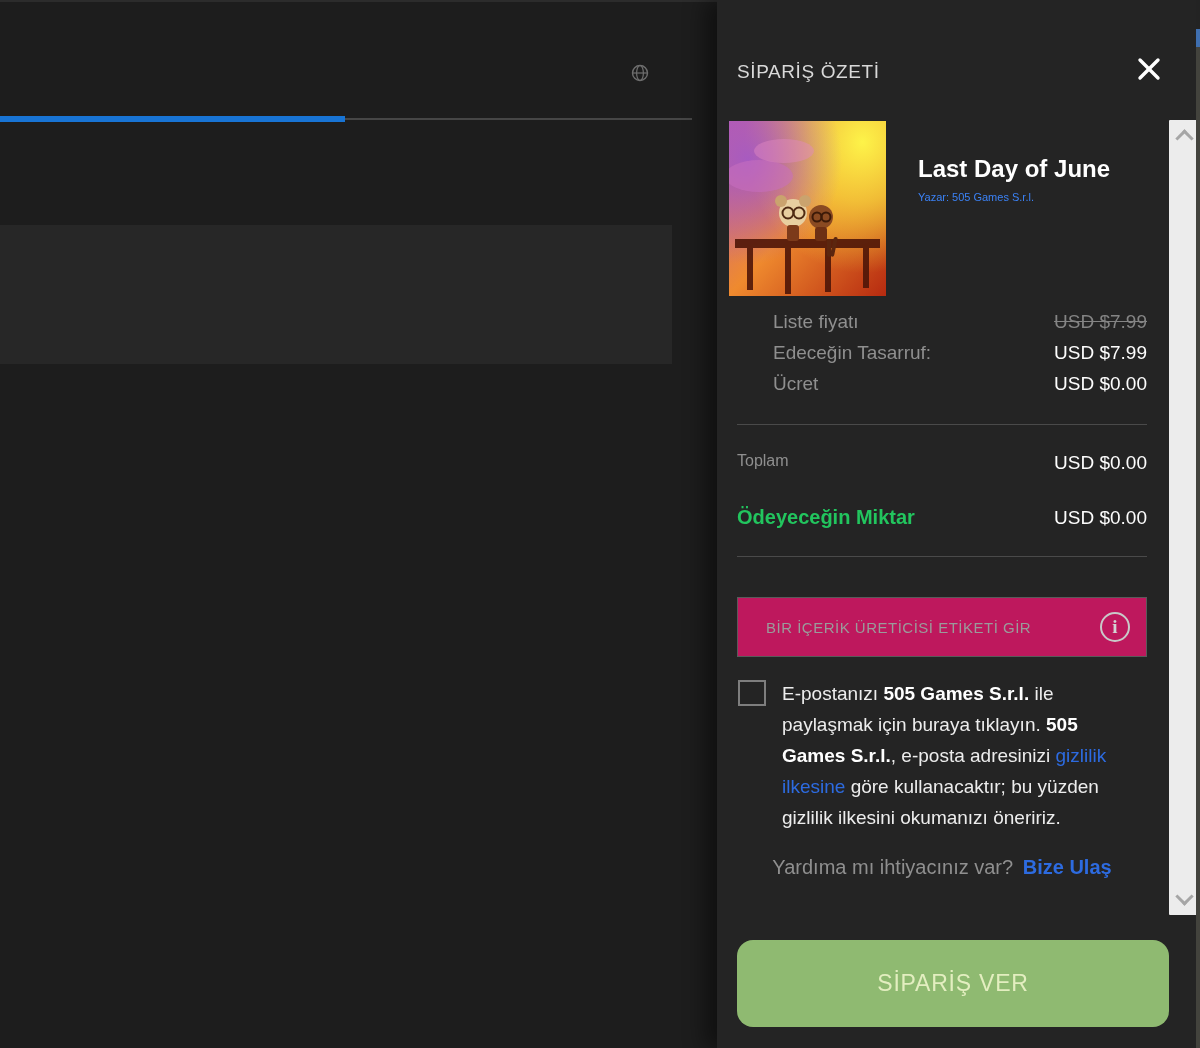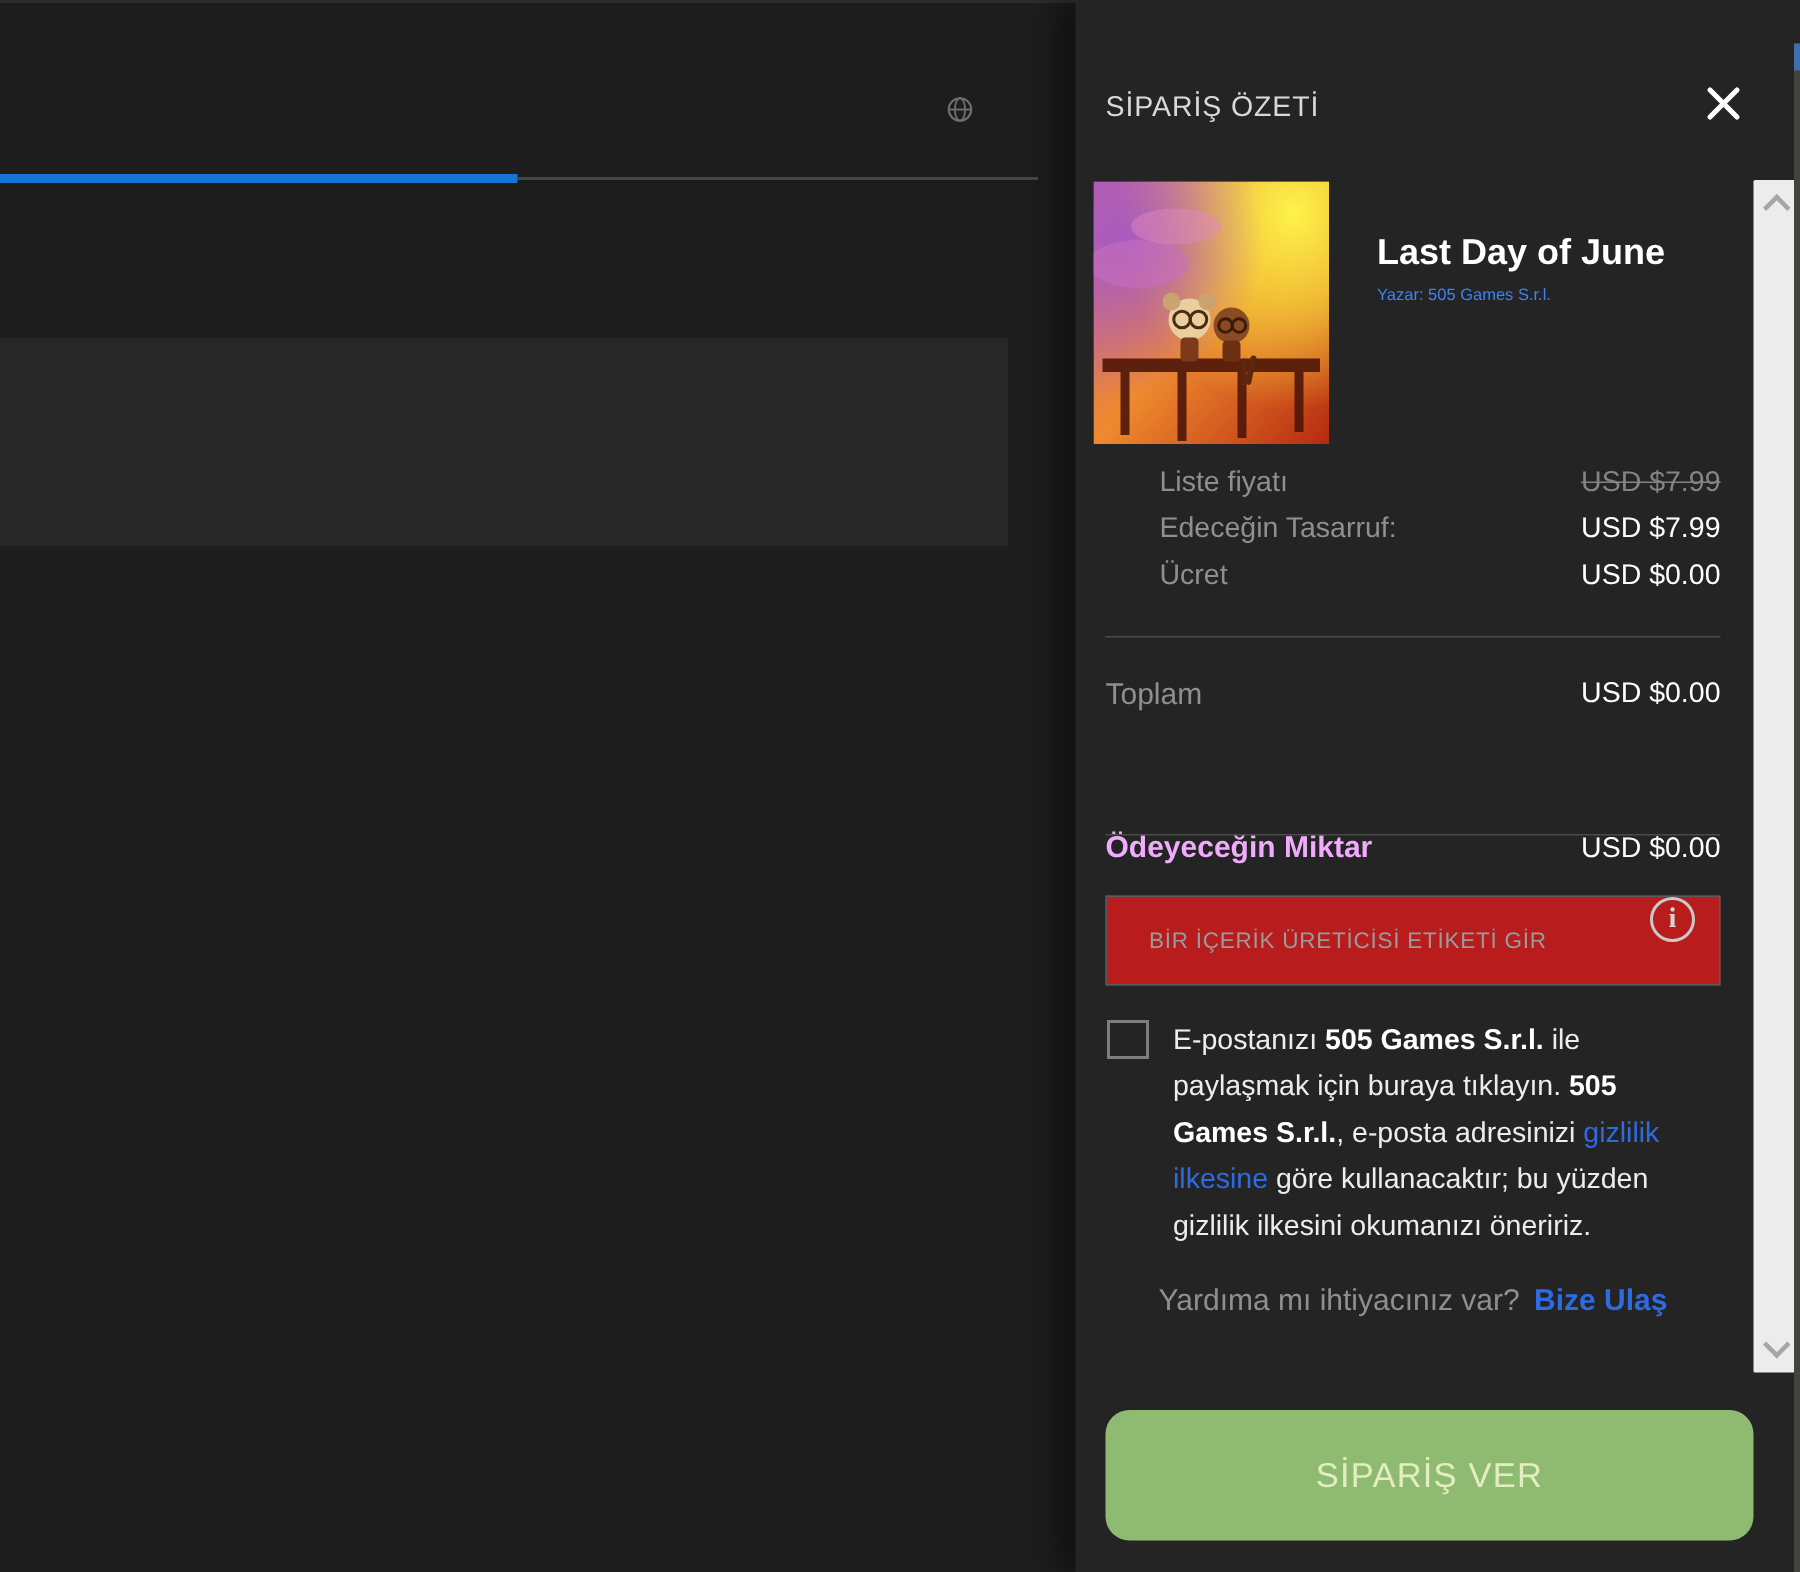--- a/index.html
+++ b/index.html
@@ -26,27 +26,27 @@
   .price-rows{position:absolute;left:20px;top:311px;width:410px;}
   .p-row{display:flex;justify-content:space-between;align-items:baseline;height:31px;font-size:19px;margin-left:36px;}
   .p-label{color:#8f8f8f;}
   .p-value{color:#fdfdfd;}
   .p-value.struck{color:#848484;text-decoration:line-through;}
 
   .divider{position:absolute;left:20px;width:410px;height:1px;background:#4a4a4a;}
   .divider.d1{top:424px;} .divider.d2{top:556px;}
 
   .total-row{position:absolute;left:20px;top:452px;width:410px;display:flex;justify-content:space-between;font-size:19px;}
-  .total-row .p-label{font-size:20px;}
+  .total-row .p-label{font-size:16px;}
   .payable-row{position:absolute;left:20px;top:506px;width:410px;display:flex;justify-content:space-between;align-items:baseline;}
-  .payable-label{font-size:20px;font-weight:bold;color:#f0abfc;margin-top:48px;}
+  .payable-label{font-size:20px;font-weight:bold;color:#22c55e;}
   .payable-value{font-size:19px;color:#fdfdfd;}
 
   .tag-box{position:absolute;left:20px;top:597px;width:410px;height:60px;box-sizing:border-box;
-           background:#b91c1c;border:1px solid #5a5a5a;display:flex;align-items:flex-start;}
+           background:#be185d;border:1px solid #5a5a5a;display:flex;align-items:center;}
   .tag-input{flex:1;height:100%;background:transparent;border:0;outline:none;color:#cfcfcf;
              padding:0 10px 0 28px;font-size:15px;letter-spacing:.5px;font-family:"Liberation Sans",sans-serif;}
   .tag-input::placeholder{color:#9b9b9b;opacity:1;}
   .info-icon{width:30px;height:30px;margin-right:16px;border:2px solid #c9c9c9;border-radius:50%;
              box-sizing:border-box;color:#d4d4d4;display:flex;align-items:center;justify-content:center;
              font-family:"Liberation Serif",serif;font-weight:bold;font-size:19px;flex:none;cursor:pointer;}
 
   .consent{position:absolute;left:21px;top:678px;width:400px;display:flex;gap:16px;}
   .checkbox{width:28px;height:26px;box-sizing:border-box;border:2px solid #7e7e7e;background:transparent;
             flex:none;margin-top:2px;cursor:pointer;}

